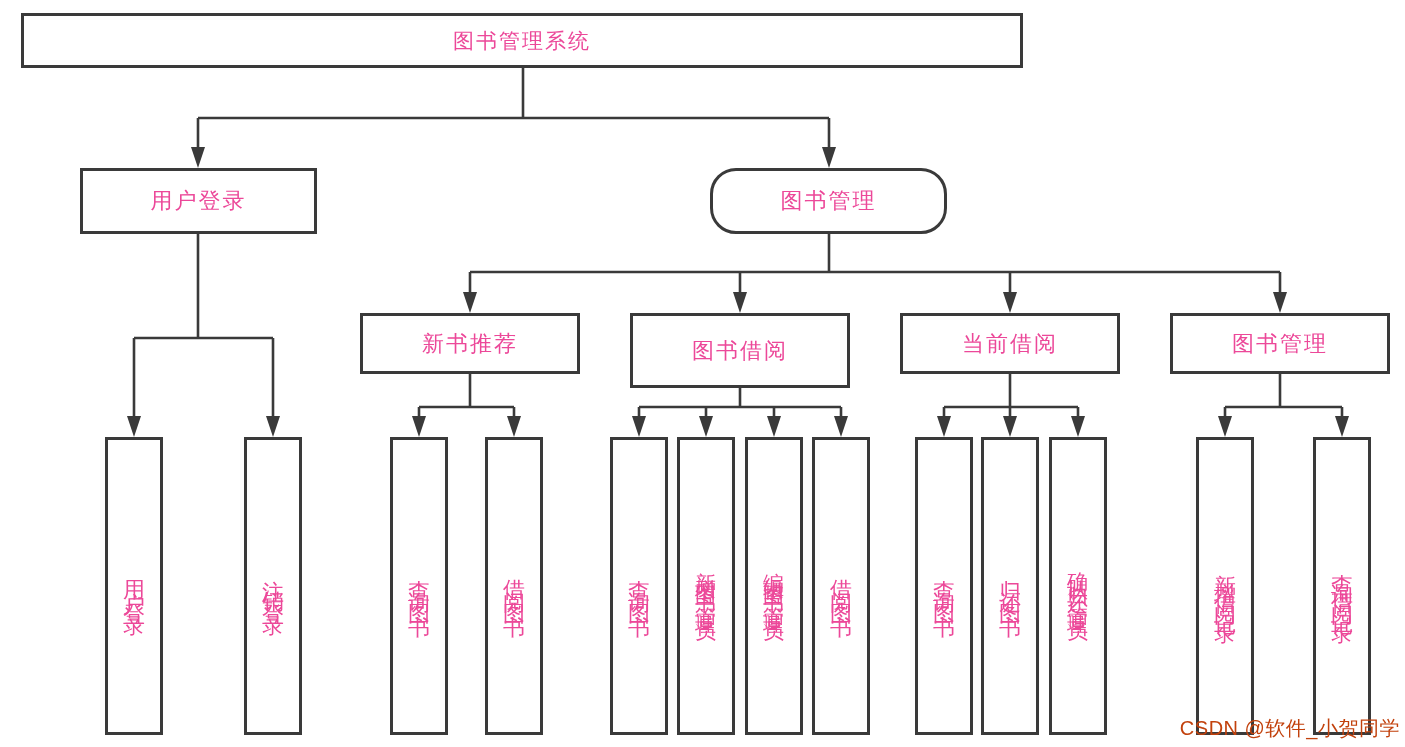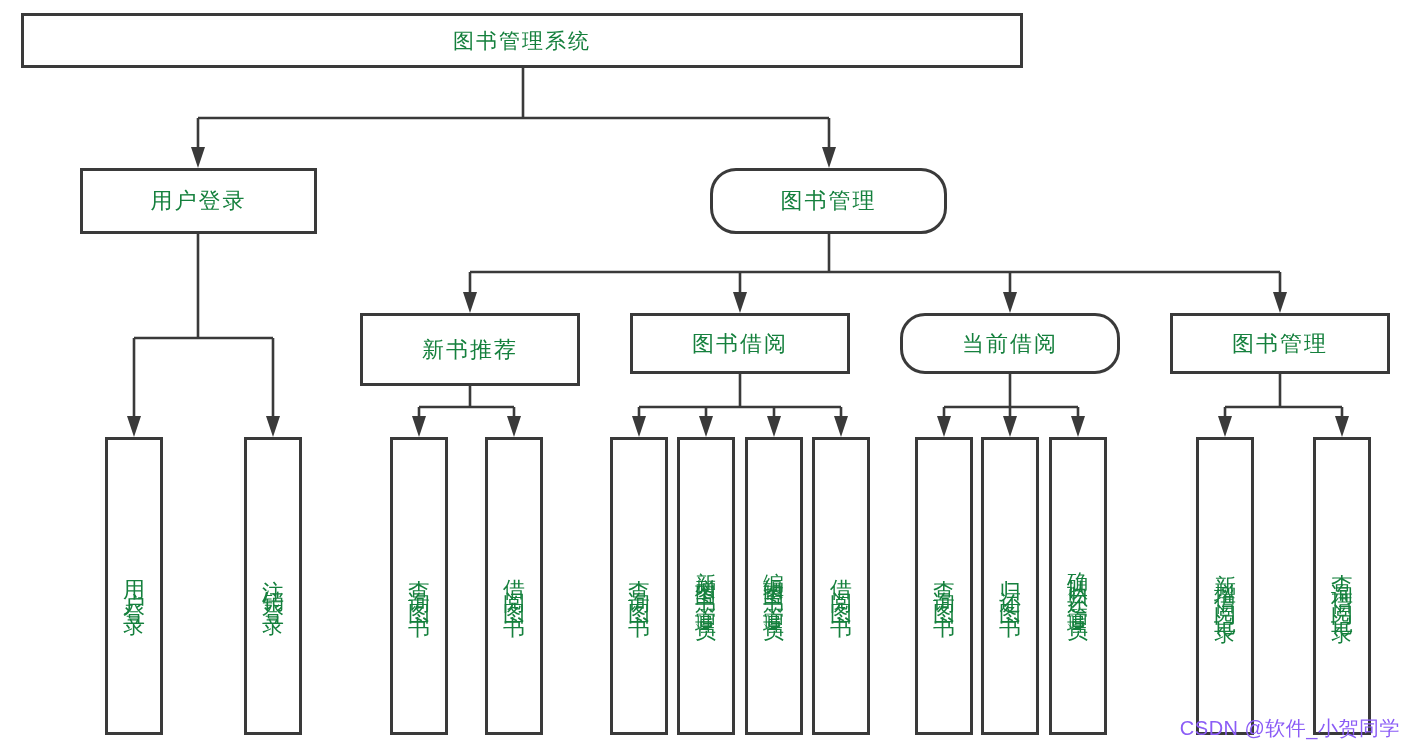--- a/index.html
+++ b/index.html
@@ -3,37 +3,37 @@
 <meta charset="utf-8">
 <style>
   html,body{margin:0;padding:0;background:#ffffff;}
   body{width:1405px;height:747px;position:relative;font-family:"Liberation Sans",sans-serif;color:#2e2e2e;}
   .stage{position:absolute;left:0;top:0;width:1405px;height:747px;overflow:hidden;background:#ffffff;}
   svg.connectors{position:absolute;left:0;top:0;z-index:1;}
   .node{
     position:absolute;box-sizing:border-box;
     border:3px solid #3a3a3a;background:#ffffff;
     display:flex;align-items:center;justify-content:center;
-    z-index:2;font-size:22px;letter-spacing:2px;color:#15803d;
+    z-index:2;font-size:22px;letter-spacing:2px;color:#ec4899;
   }
   .node.root-box{font-size:21px;}
   .leaf span{
     display:block;
     writing-mode:vertical-rl;
     text-orientation:mixed;
     font-size:22px;
     letter-spacing:12px;
     line-height:1;
     white-space:nowrap;
   }
   .leaf.ls6 span{letter-spacing:10px;}
   .leaf.ls9 span{letter-spacing:7px;font-size:21px;}
   .watermark{
     position:absolute;right:5px;bottom:5px;z-index:3;
-    font-size:20px;color:#8b5cf6;letter-spacing:0.5px;
+    font-size:20px;color:#c2410c;letter-spacing:0.5px;
   }
 </style>
 </head>
 <body>
 
 <div class="stage">
 
   <svg class="connectors" width="1405" height="747" viewBox="0 0 1405 747">
     <g stroke="#3a3a3a" stroke-width="2.6" fill="none">
 
@@ -107,27 +107,27 @@
     <span>图书管理系统</span>
   </div>
 
   <div class="node" style="left:80px;top:168px;width:237px;height:66px;">
     <span>用户登录</span>
   </div>
   <div class="node" style="left:710px;top:168px;width:237px;height:66px;border-radius:26px;">
     <span>图书管理</span>
   </div>
 
-  <div class="node" style="left:360px;top:313px;width:220px;height:73px;">
+  <div class="node" style="left:360px;top:313px;width:220px;height:61px;">
     <span>新书推荐</span>
   </div>
-  <div class="node" style="left:630px;top:313px;width:220px;height:61px;">
+  <div class="node" style="left:630px;top:313px;width:220px;height:75px;">
     <span>图书借阅</span>
   </div>
-  <div class="node" style="left:900px;top:313px;width:220px;height:61px;border-radius:25px;">
+  <div class="node" style="left:900px;top:313px;width:220px;height:61px;">
     <span>当前借阅</span>
   </div>
   <div class="node" style="left:1170px;top:313px;width:220px;height:61px;">
     <span>图书管理</span>
   </div>
 
   <div class="node leaf" style="left:105px;top:437px;width:58px;height:298px;">
     <span>用户登录</span>
   </div>
   <div class="node leaf" style="left:244px;top:437px;width:58px;height:298px;">

